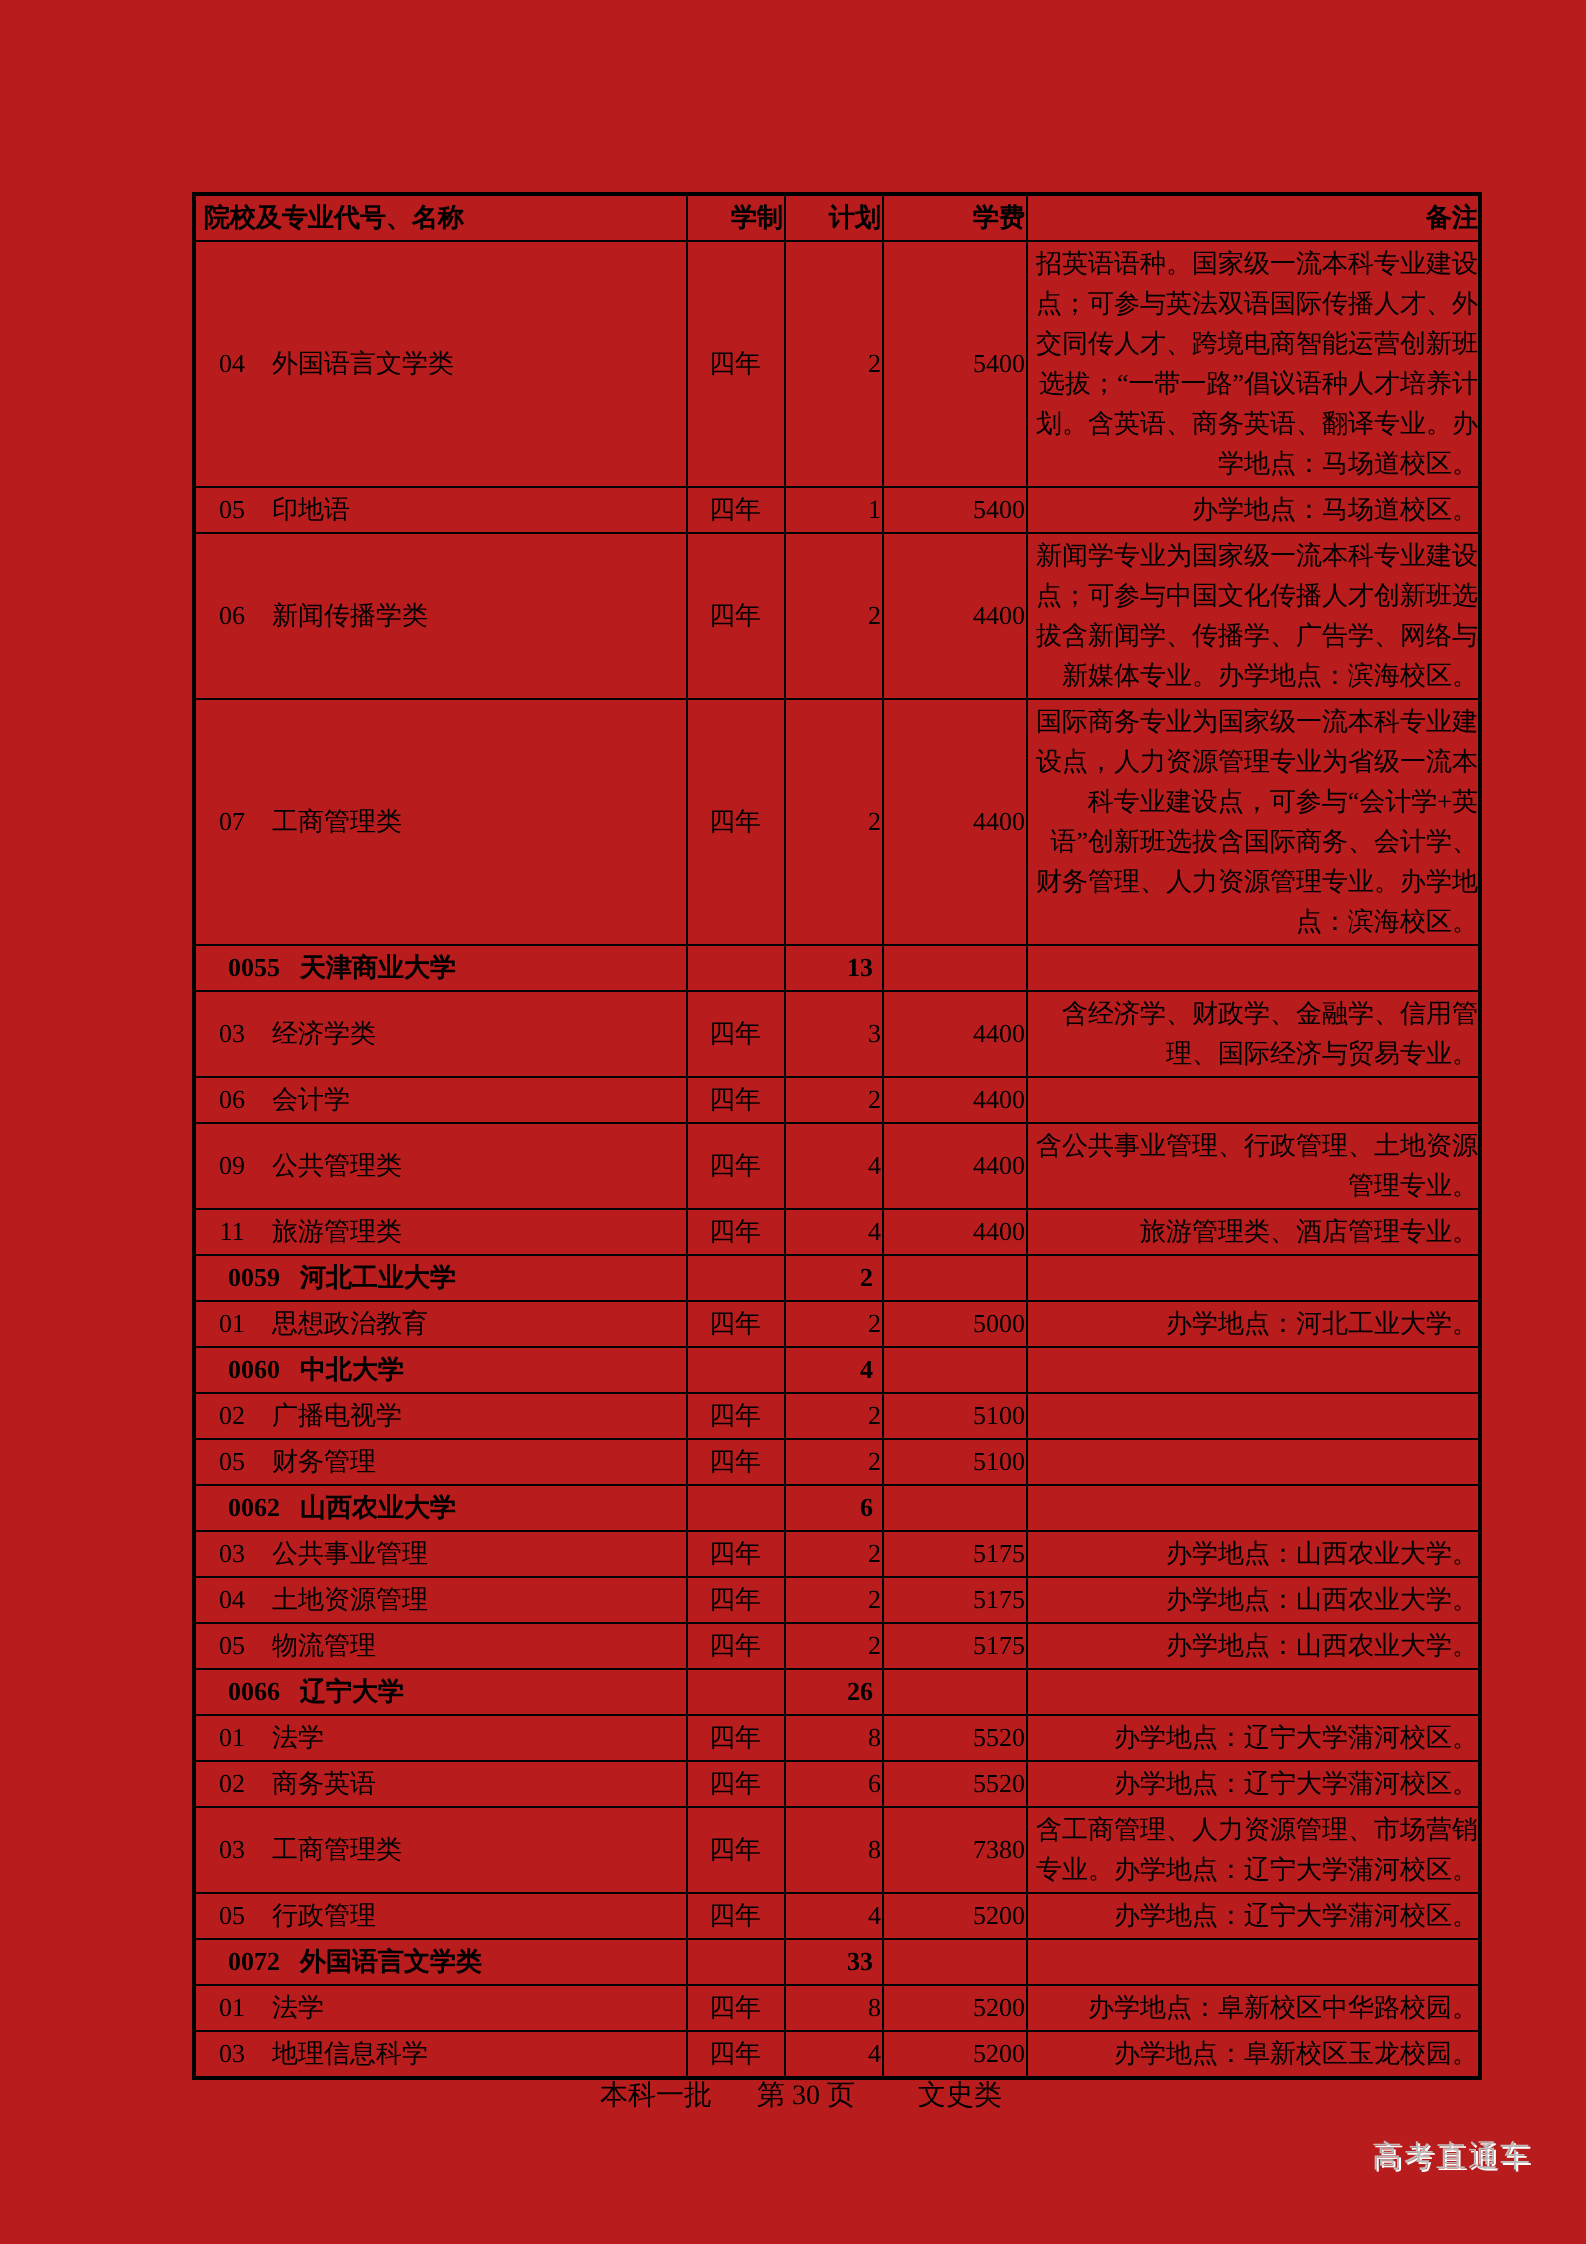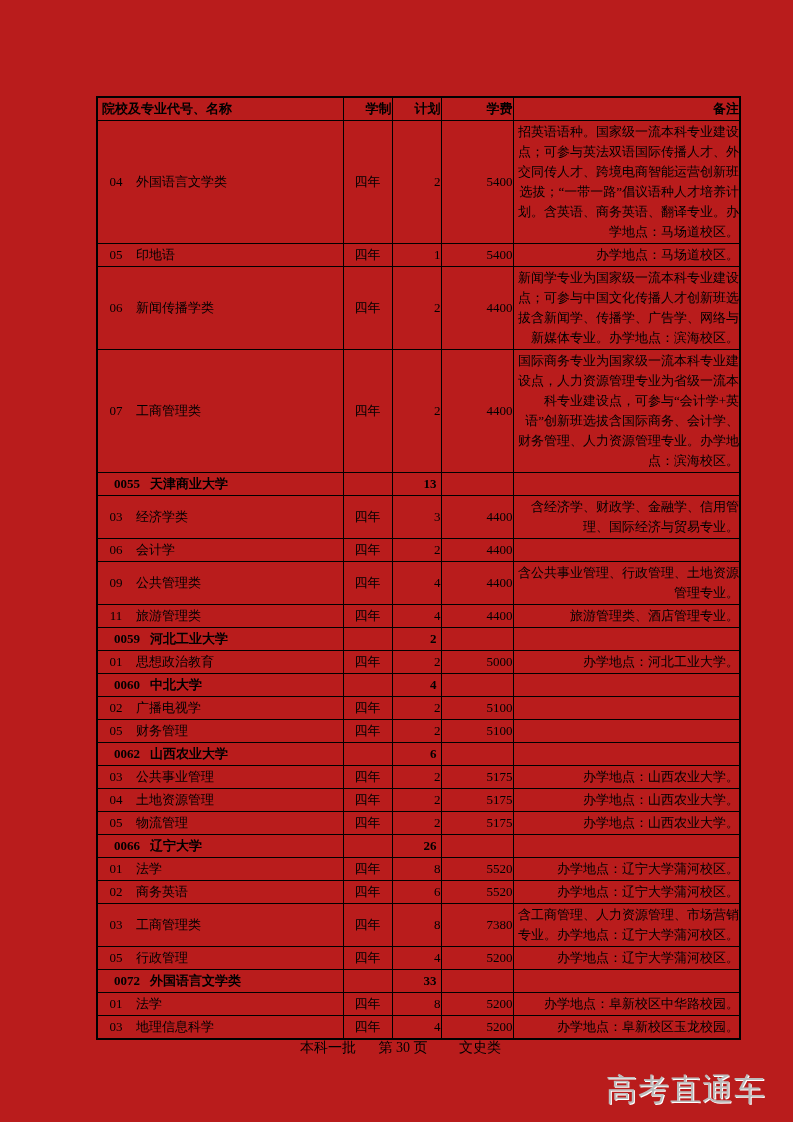--- a/index.html
+++ b/index.html
@@ -35,21 +35,21 @@
 
   .footer{
     position:absolute;left:300px;top:1039px;
     font-size:14px;white-space:nowrap;
   }
   .footer .batch{margin-right:19px;}
   .footer .pageno{margin-right:28px;}
 
   .watermark{
     position:absolute;right:27px;top:1069px;
-    font-size:31px;letter-spacing:1px;
+    font-size:15px;letter-spacing:1px;
     color:#bcbcbc;
     text-shadow:1px 1px 0 #ffffff;
     font-family:Liberation Sans, sans-serif;
     text-align:right;
   }
 </style>
 </head>
 <body>
 
 <div class="page">

